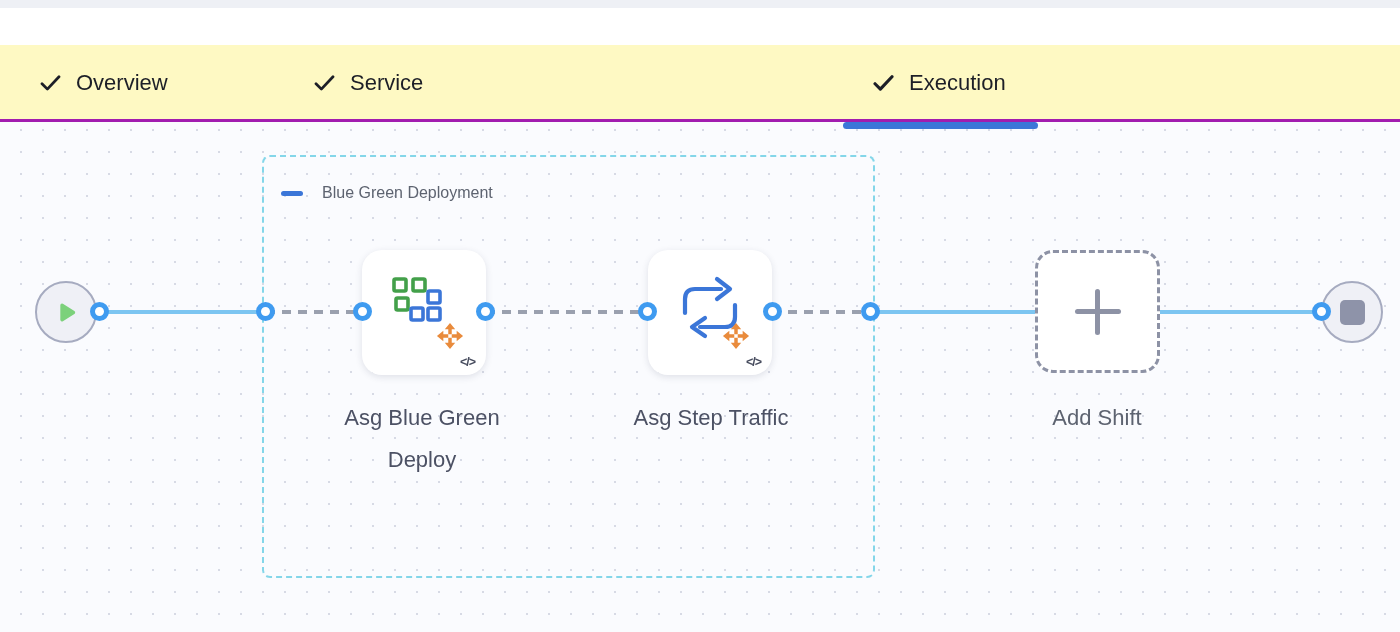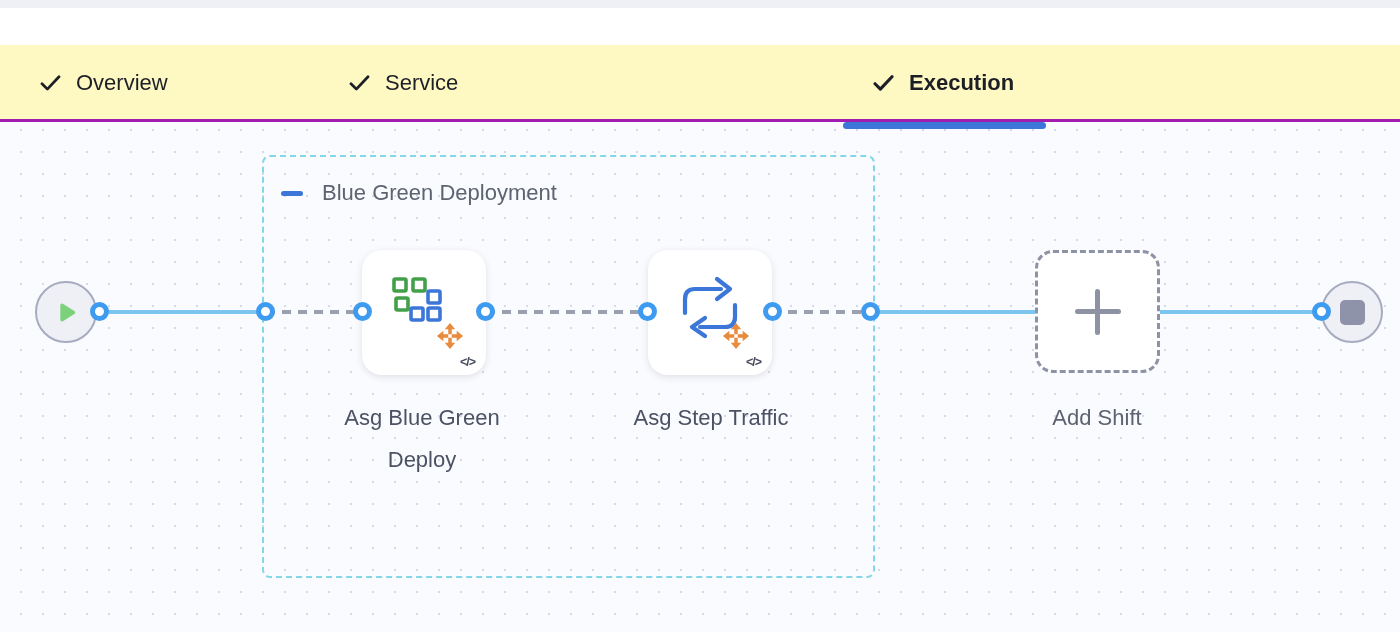--- a/index.html
+++ b/index.html
@@ -6,39 +6,39 @@
   html,body { width:1400px; height:632px; font-family:"Liberation Sans", sans-serif; }
   .screen { position:relative; width:1400px; height:632px; background:#ffffff; overflow:hidden; }
 
   
   .top-strip { position:absolute; left:0; top:0; width:1400px; height:8px; background:#eef0f5; }
   .tabbar { position:absolute; left:0; top:8px; width:1400px; height:77px; background:#fef9c3;
             border-bottom:3px solid #a21caf; z-index:3;margin-top:37px; }
   .tab { position:absolute; top:0; height:76px; display:flex; align-items:center; gap:15px;
          font-size:22px; color:#1d1f27; font-weight:500; cursor:pointer; }
   .tab .chk { display:flex; align-items:center; }
-  .tab.active { font-weight:700; }
+  .tab.active { font-weight:400; }
   .tab.active::after { content:""; position:absolute; left:-30px; right:-32px; bottom:-8px;
          height:7px; border-radius:4px; background:#3b76d8; }
-  .tab-1 { left:40px; }  .tab-2 { left:349px; } .tab-3 { left:586px; }
+  .tab-1 { left:40px; }  .tab-2 { left:314px; } .tab-3 { left:586px; }
   .tab-4 { left:873px; } .tab-5 { left:1159px; }
 
   
   .canvas { position:absolute; left:0; top:85px; width:1400px; height:547px;
             background-color:#fafbfe;
             background-image:radial-gradient(circle, #d7dae5 1.15px, rgba(0,0,0,0) 1.3px);
             background-size:22px 22px; background-position:10px 12px; }
 
   
   .group-box { position:absolute; left:262px; top:70px; width:613px; height:423px;
                border:2px dashed #84d6e9; border-radius:8px; }
   .group-header { position:absolute; left:281px; top:93px; height:30px; display:flex;
                   align-items:center; gap:19px; z-index:4; }
   .minus-btn { width:22px; height:5px; border-radius:3px; background:#3b76d8; cursor:pointer; }
-  .group-label { font-size:22px; color:#5d6370; }
+  .group-label { font-size:16px; color:#5d6370; }
 
   
   .line { position:absolute; height:4px; top:225px; z-index:1; }
   .line.solid  { background:#7cc5f1; border-radius:2px; }
   .line.dashed { background:repeating-linear-gradient(90deg,#9aa0ae 0 9px, rgba(0,0,0,0) 9px 16px); }
 
   
   .port { position:absolute; top:217px; width:19px; height:19px; border-radius:50%;
           background:#ffffff; border:5px solid #3f9bf0; z-index:5; cursor:crosshair; }
 

